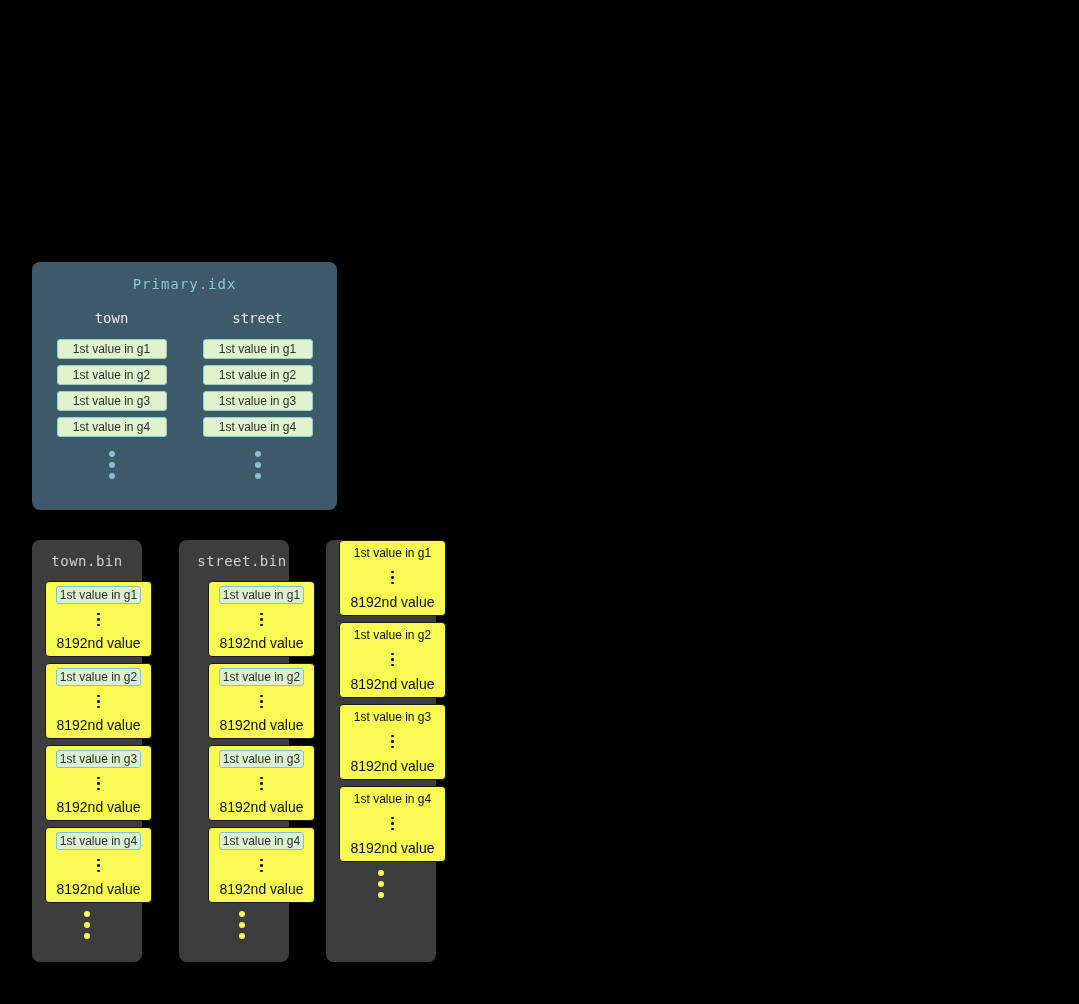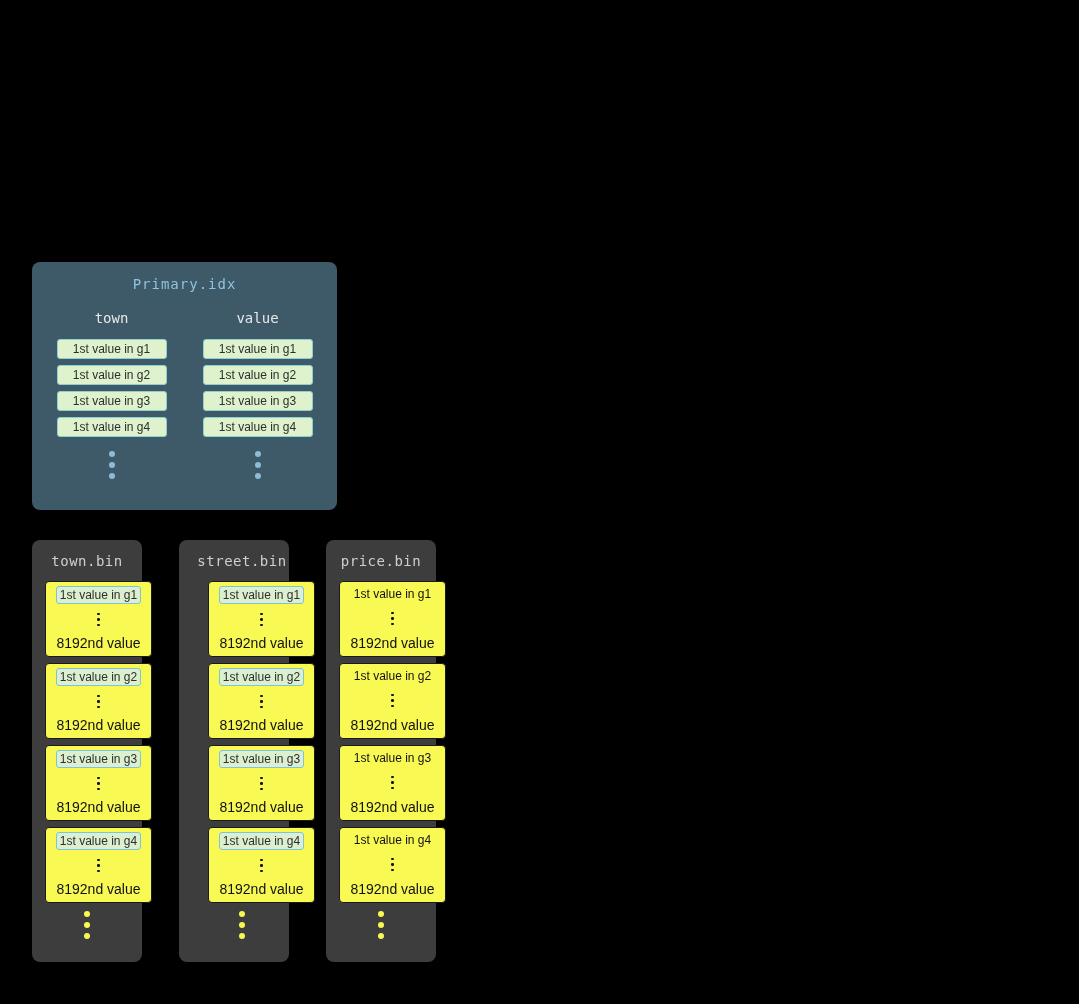--- a/index.html
+++ b/index.html
@@ -130,21 +130,21 @@
         <div class="entry">1st value in g3</div>
         <div class="entry">1st value in g4</div>
         <div class="dots blue">
             <span></span>
             <span></span>
             <span></span>
           </div>
       </div>
 
       <div class="primary-col">
-        <div class="col-header">value</div>
+        <div class="col-header">street</div>
         <div class="entry">1st value in g1</div>
         <div class="entry">1st value in g2</div>
         <div class="entry">1st value in g3</div>
         <div class="entry">1st value in g4</div>
         <div class="dots blue">
             <span></span>
             <span></span>
             <span></span>
           </div>
       </div>
@@ -240,21 +240,20 @@
       </div>
     </div>
     <div class="dots yellow">
         <span></span>
         <span></span>
         <span></span>
       </div>
   </div>
 
   <div class="bin-panel pos-2">
-    <div class="bin-title">price.bin</div>
     <div class="granules">
       <div class="granule">
         <div class="granule-first">1st value in g1</div>
         <div class="vdots">
             <span></span>
             <span></span>
             <span></span>
           </div>
         <div class="granule-last">8192nd value</div>
       </div>

